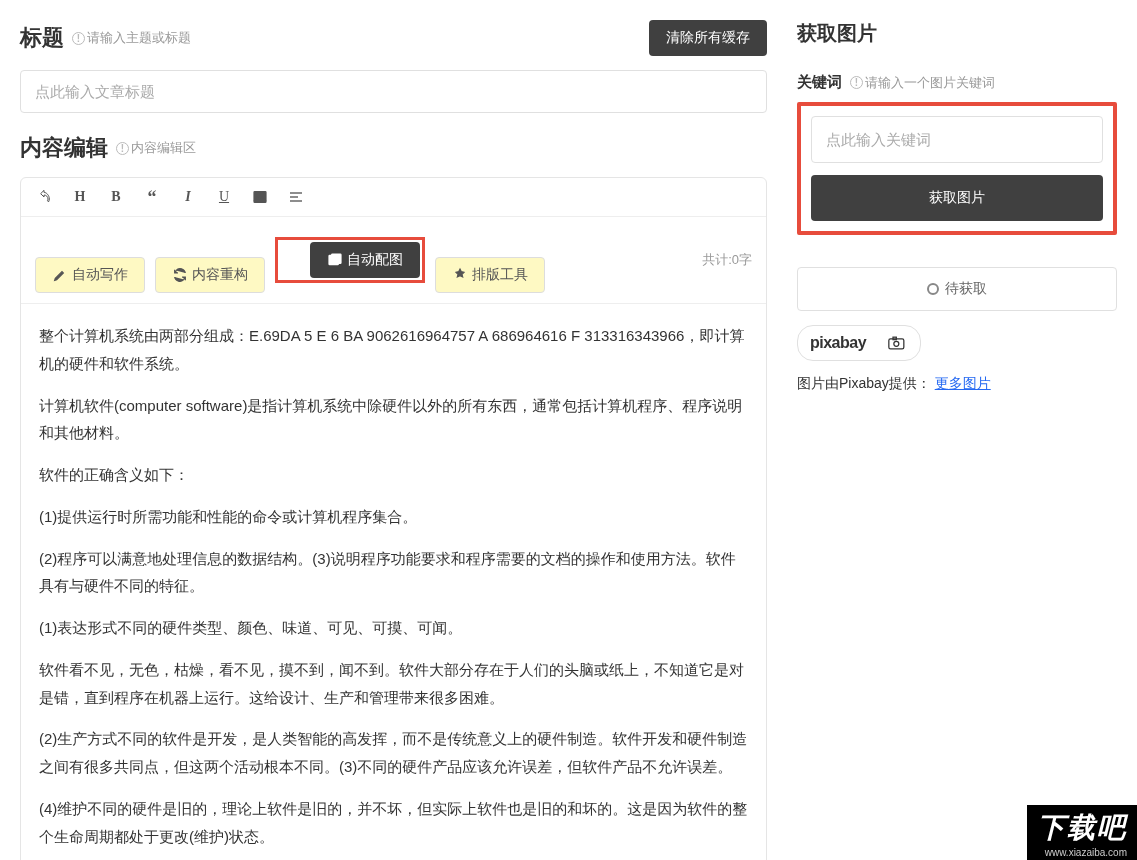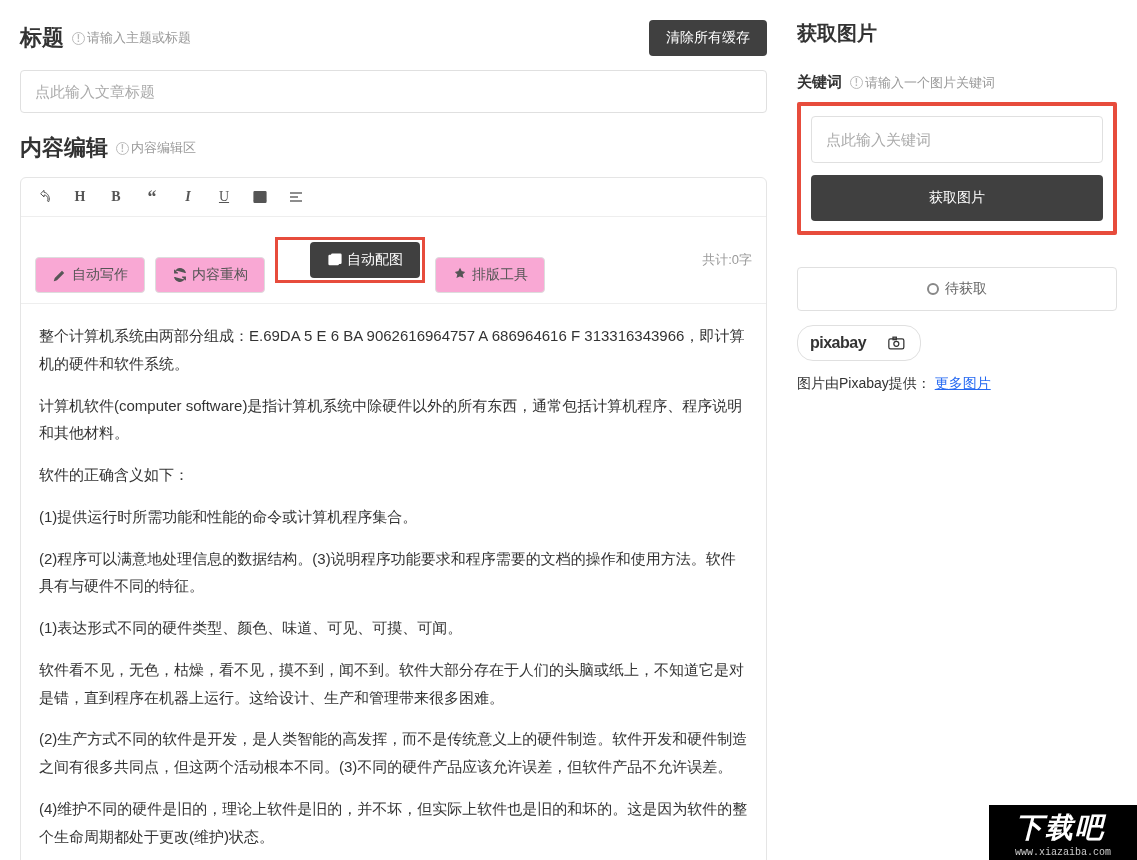--- a/index.html
+++ b/index.html
@@ -9,21 +9,21 @@
 .sidebar { width: 350px; padding: 20px 20px 20px 10px; }
 
 .title-row { display: flex; align-items: center; justify-content: space-between; margin-bottom: 14px; }
 .title-left { display: flex; align-items: center; gap: 8px; }
 .section-title { font-size: 22px; font-weight: 600; color: #333; }
 .section-hint { font-size: 13px; color: #999; display: inline-flex; align-items: center; gap: 2px; }
 .hint-icon { display: inline-block; width: 13px; height: 13px; border: 1px solid #bbb; border-radius: 50%; text-align: center; line-height: 11px; font-size: 10px; color: #bbb; font-weight: bold; }
 
 .btn { display: inline-flex; align-items: center; justify-content: center; padding: 8px 16px; border-radius: 4px; cursor: pointer; font-size: 14px; border: 1px solid transparent; white-space: nowrap; gap: 4px; }
 .btn-primary { background: #404040; color: #fff; }
-.btn-default { background: #f9a8d4; color: #555; border-color: #ddd; margin-top: 30px; }
+.btn-default { background: #fef9c3; color: #555; border-color: #ddd; margin-top: 30px; }
 .btn-block { width: 100%; }
 
 input.text-input { width: 100%; padding: 12px 14px; border: 1px solid #e0e0e0; border-radius: 4px; font-size: 15px; color: #333; outline: none; margin-bottom: 20px; }
 input.text-input::placeholder { color: #aaa; }
 
 .editor-card { border: 1px solid #e5e5e5; border-radius: 6px; }
 .toolbar { display: flex; align-items: center; padding: 10px 14px; border-bottom: 1px solid #eee; gap: 18px; }
 .toolbar-icon { color: #555; cursor: pointer; display: inline-flex; align-items: center; justify-content: center; width: 18px; height: 18px; }
 .action-row { display: flex; align-items: center; padding: 10px 14px; gap: 10px; border-bottom: 1px solid #eee; }
 .action-row .count { margin-left: auto; color: #999; font-size: 13px; }
@@ -45,21 +45,21 @@
 
 .pixabay-badge { border: 1px solid #e0e0e0; border-radius: 16px; padding: 8px 12px; display: inline-flex; align-items: center; justify-content: center; margin-bottom: 14px; font-family: Arial, sans-serif; font-weight: 600; letter-spacing: -0.5px; color: #333; font-size: 16px; gap: 20px; }
 .pixabay-badge svg { margin-left: 2px; }
 
 .source-line { font-size: 14px; color: #333; margin-bottom: 20px; }
 .source-line a { color: #2468f2; text-decoration: underline; }
 
 .footer-note { display: flex; align-items: center; gap: 6px; font-size: 13px; color: #bbb; }
 .cloud-icon { width: 14px; height: 14px; }
 
-.watermark { position: absolute; right: 0; bottom: 0; background: #000; color: #fff; padding: 4px 26px 2px; font-family: Liberation Mono, monospace; }
+.watermark { position: absolute; right: 0; bottom: 0; background: #000; color: #fff; padding: 4px 10px 2px; font-family: Liberation Sans, sans-serif; }
 .watermark .big { font-size: 28px; font-weight: bold; font-style: italic; letter-spacing: 2px; }
 .watermark .small { font-size: 10px; color: #ccc; text-align: right; display: block; }
 
 .icon-svg { width: 16px; height: 16px; fill: currentColor; }
 </style>
 </head>
 <body>
 
 <div class="container">
   <div class="main">

